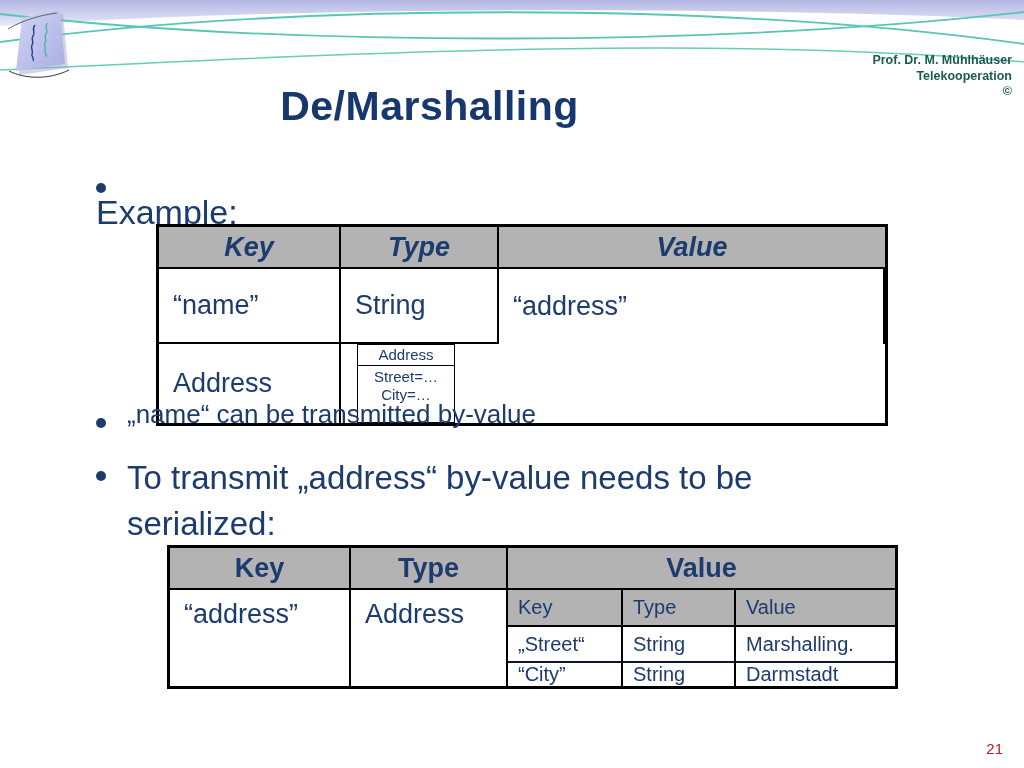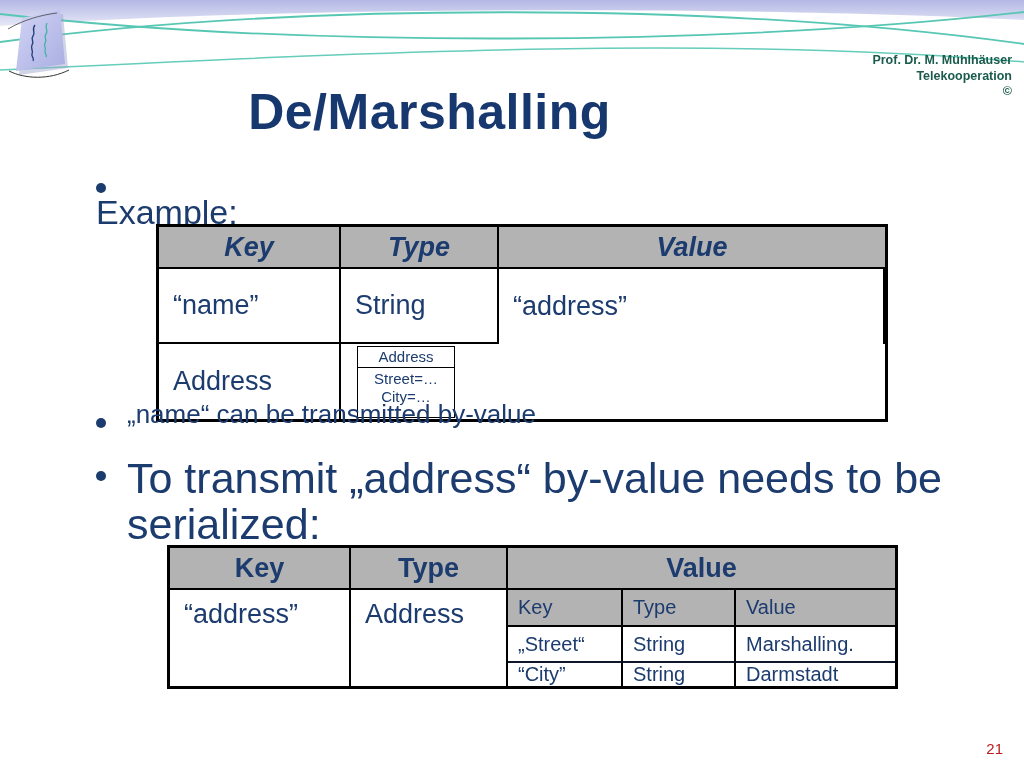--- a/index.html
+++ b/index.html
@@ -9,32 +9,32 @@
     font-family:"Liberation Sans", sans-serif; color:#1c3b6e;
   }
   .hdr-svg { position:absolute; top:0; left:0; }
   .logo-svg { position:absolute; top:3px; left:7px; }
   .hdr-text {
     position:absolute; top:17px; right:12px; text-align:right;
     font-size:12.5px; font-weight:bold; color:#1a5b4b; line-height:15.5px;margin-top:36px;
   }
   .slide-title {
     position:absolute; top:83px; left:0; width:859px; text-align:center;
-    font-size:50px; font-weight:bold; color:#17386f; letter-spacing:0.5px;
+    font-size:41px; font-weight:bold; color:#17386f; letter-spacing:0.5px;
   }
   .bullet { position:absolute; left:96px; display:flex; white-space:nowrap; }
   .bullet .dot {
     width:10px; height:10px; border-radius:50%; background:#1c3b6e;
     margin-right:21px; flex:0 0 auto;
   }
   .b-example { top:166px; font-size:34px;flex-direction:column; }
   .b-example .dot { margin-top:17px; }
   .b-name { top:399px; font-size:26px;align-items:center; }
   .b-name .dot { margin-top:16px; }
-  .b-transmit { top:455px; font-size:43px; }
+  .b-transmit { top:455px; font-size:33px; }
   .b-transmit .dot { margin-top:16px; }
   .b-transmit .lines div { line-height:46px; }
 
   
   .t1 {
     position:absolute; left:156px; top:224px; width:732px;
     border:3px solid #000; background:#fff;
     display:grid; grid-template-columns:182px 158px 1fr;
     font-size:27px;
   }
@@ -44,21 +44,21 @@
     justify-content:center; border-bottom:2px solid #000; min-height:42px;
   }
   .t1 .c-r { border-right:2px solid #000; }
   .t1 .r1 { border-bottom:2px solid #000; }
   .t1 .r2 { min-height:75px; }
   .addr-box {
     border:1.5px solid #000; width:98px; text-align:center;
     font-size:15px; line-height:18px; margin-left:2px; background:#fff;
   }
   .addr-box .ab-title { border-bottom:1.5px solid #000; padding:1px 0; }
-  .addr-box .ab-body { padding:2px 0 11px; }
+  .addr-box .ab-body { padding:2px 0 18px; }
 
   
   .t2 {
     position:absolute; left:167px; top:545px; width:731px;
     border:3px solid #000; background:#fff;
     display:grid; grid-template-columns:181px 157px 1fr;
     font-size:27px;
   }
   .t2 .hd {
     background:#b3b3b3; font-weight:bold; display:flex; align-items:center;

